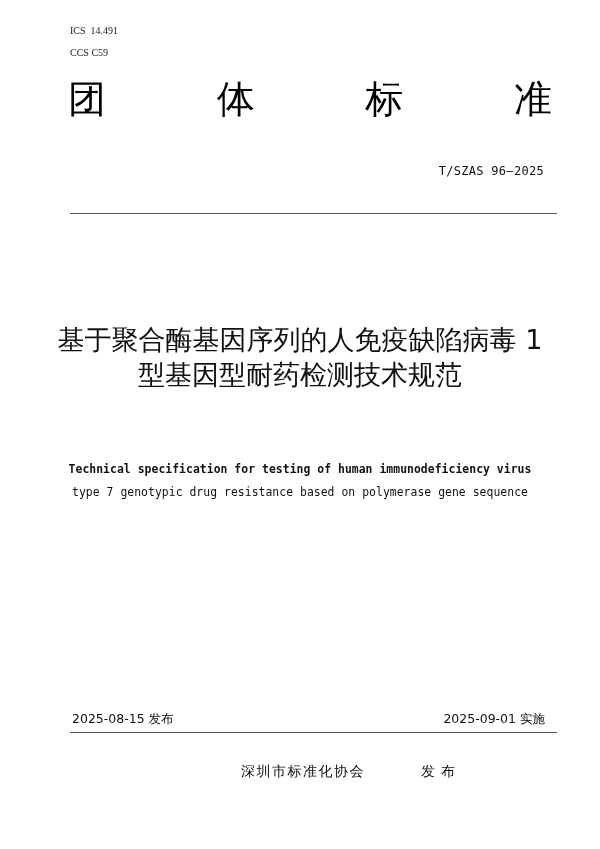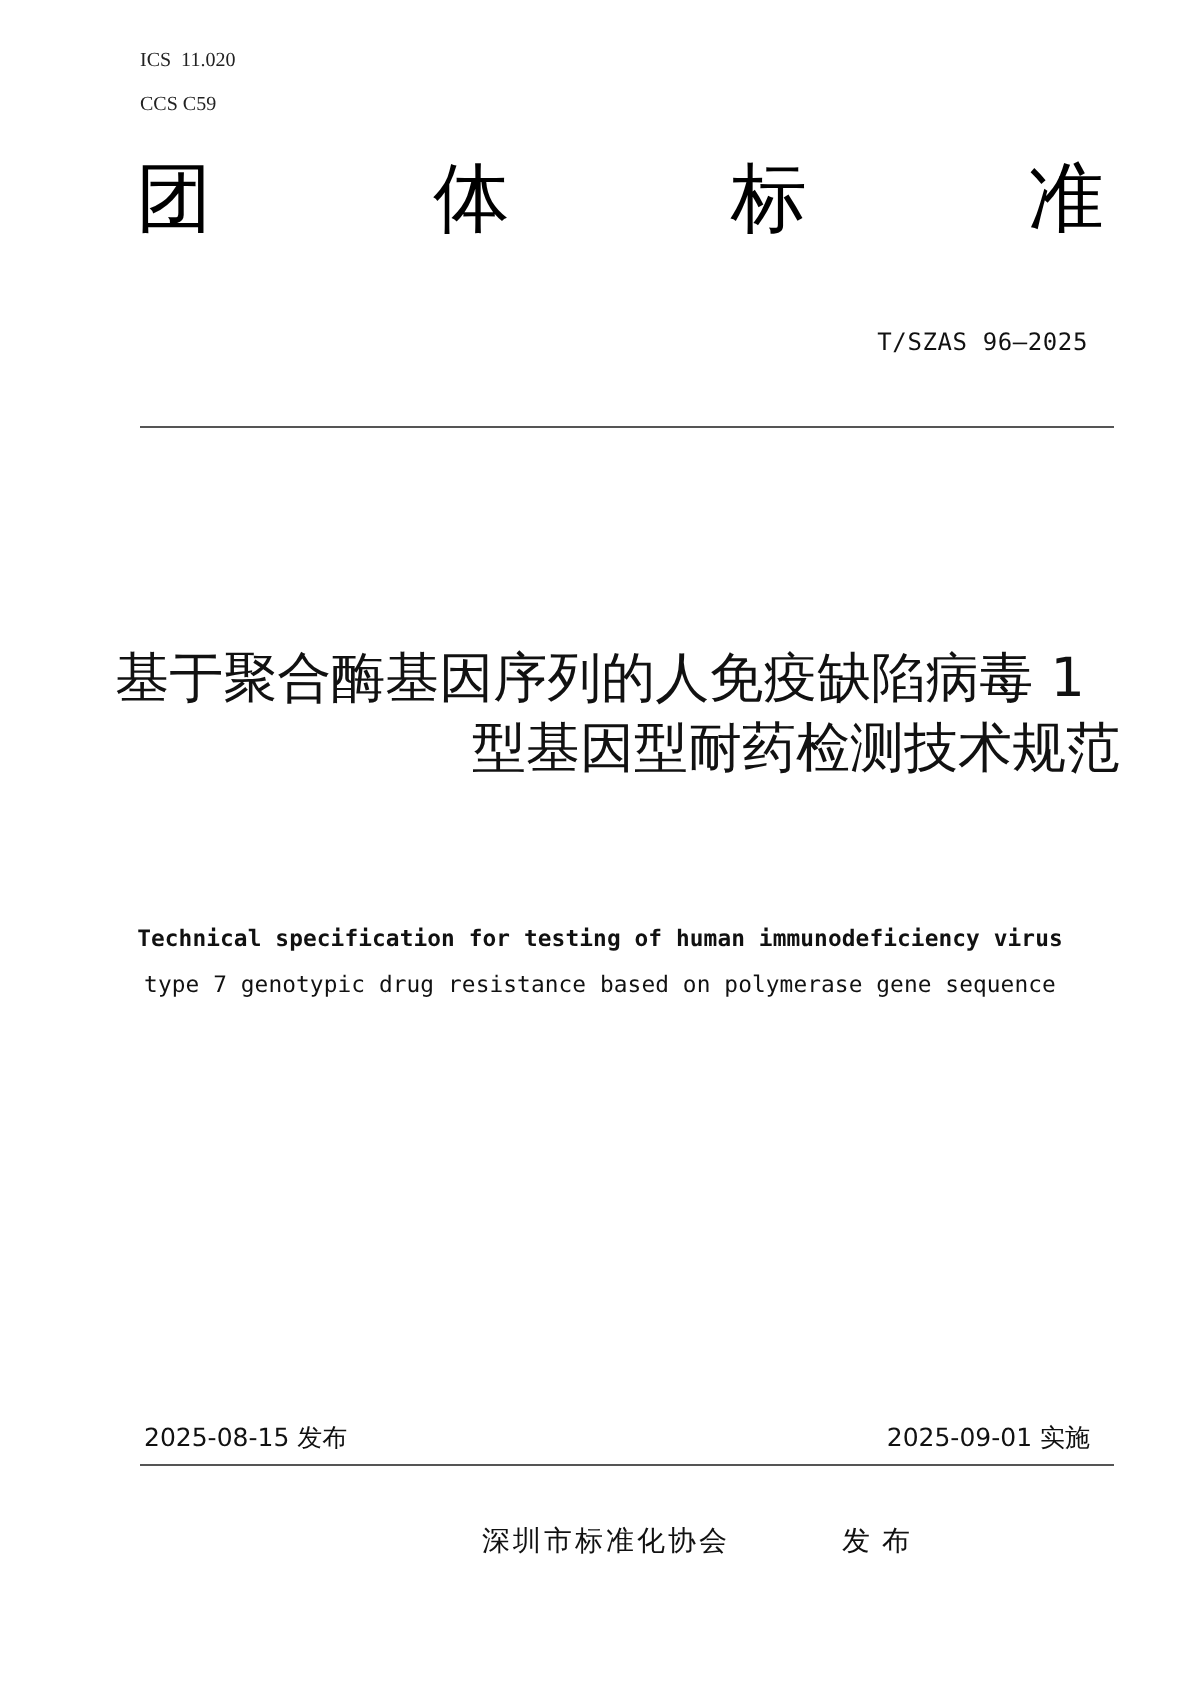--- a/index.html
+++ b/index.html
@@ -63,21 +63,21 @@
     .cn-title {
       left: 40px;
       width: 520px;
       text-align: center;
       font-family: "DejaVu Sans", sans-serif;
       font-size: 27px;
       line-height: 34px;
       color: #111;
     }
     #cn-title-1 { top: 323px; }
-    #cn-title-2 { top: 358px; text-align: right; }
+    #cn-title-2 { top: 358px; }
 
     .en-title {
       left: 20px;
       width: 560px;
       text-align: center;
       font-family: "DejaVu Sans Mono", monospace;
       font-size: 11.4px;
       letter-spacing: 0.05px;
       line-height: 16px;
       color: #111;
@@ -108,21 +108,21 @@
       margin-left: 40px;
     }
     #publisher { position: absolute; left: 201px; letter-spacing: 1.5px; }
     #publish-label { position: absolute; left: 381px; letter-spacing: 6px; }
   </style>
 </head>
 <body>
 
 <div>
 
-  <div id="ics" class="abs code-line">ICS  11.020</div>
+  <div id="ics" class="abs code-line">ICS  14.491</div>
   <div id="ccs" class="abs code-line">CCS C59</div>
 
   <div class="abs doc-type">
     <span>团</span>
     <span>体</span>
     <span>标</span>
     <span>准</span>
   </div>
 
   <div class="abs std-number">T/SZAS 96—2025</div>

